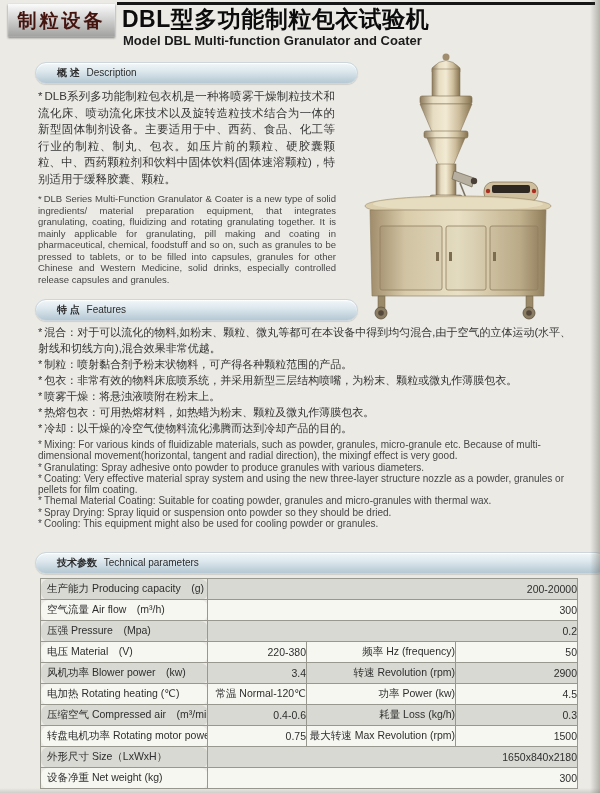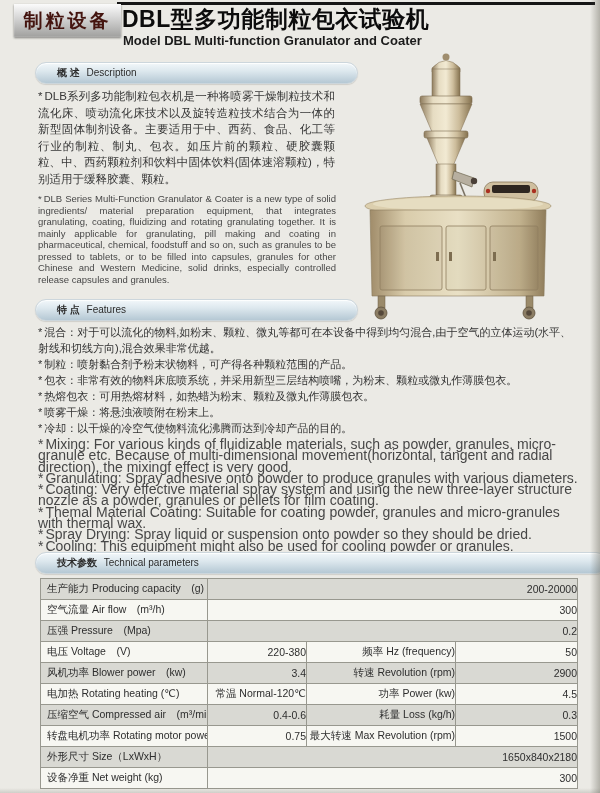--- a/index.html
+++ b/index.html
@@ -23,21 +23,21 @@
     position:absolute;left:0;bottom:0;width:100%;height:5px;
     background:linear-gradient(180deg,rgba(0,0,0,0) 0%,rgba(86,84,72,0.18) 100%);
     pointer-events:none;
   }
   
   .topline{
     position:absolute;left:117px;top:2px;width:478px;height:3px;
     background:#161616;
   }
   .category-badge{
-    position:absolute;left:14px;top:4px;width:107px;height:33px;
+    position:absolute;left:8px;top:4px;width:107px;height:33px;
     background:linear-gradient(180deg,#fbfbfb 0%,#d9d9d9 38%,#a0a09e 100%);
     box-shadow:0 1px 2px rgba(0,0,0,.45), inset 0 0 1px #fff;
     display:flex;align-items:center;justify-content:center;
     font-size:19px;font-weight:bold;letter-spacing:3px;color:#44140f;
   }
   .page-title{
     position:absolute;left:122px;top:4px;margin:0;
     font-size:23px;font-weight:bold;color:#0c0c0c;letter-spacing:0.5px;
   }
   .page-subtitle{
@@ -66,34 +66,34 @@
   .desc-en{
     position:absolute;left:38px;top:193px;width:298px;margin:0;
     font-size:9.5px;line-height:11.5px;color:#474747;text-align:justify;
   }
   
   .features{
     position:absolute;left:38px;top:324px;width:540px;
   }
   .feature-item{margin:0;}
   .feature-zh{font-size:11px;line-height:16px;color:#333;}
-  .feature-en{font-size:14px;line-height:11.3px;color:#474747;}
+  .feature-en{font-size:10px;line-height:11.3px;color:#474747;}
   .features .gap{height:3px;}
   .bullet{margin-right:2px;}
   
   .tech-table{
     position:absolute;left:40px;top:578px;width:537px;
     border-collapse:collapse;table-layout:fixed;
   }
   .tech-table td{
     border:1px solid #98988f;height:20px;
     font-size:10.5px;color:#2e2e2e;padding:0;
     overflow:hidden;white-space:nowrap;
   }
-  .tech-table td.lbl{text-align:left;padding-left:6px;}
+  .tech-table td.lbl{text-align:left;padding-left:6px;border-radius:8px;}
   .tech-table td.val,.tech-table td.lbl2{text-align:right;}
   .tech-table tr.shaded td{background:#d9d9d3;}
   .tech-table tr.plain td{background:#f7f7f2;}
   
   .machine{
     position:absolute;left:348px;top:50px;width:234px;height:274px;
   }
 </style>
 </head>
 <body>
@@ -174,22 +174,22 @@
   </div>
 
   <div class="section-pill" id="feat-pill">
     <span class="zh">特 点</span>
     <span class="en">Features</span>
   </div>
   <div class="features">
     <p class="feature-item feature-zh"><span class="bullet">*</span><span>混合：对于可以流化的物料,如粉末、颗粒、微丸等都可在本设备中得到均匀混合,由于空气的立体运动(水平、射线和切线方向),混合效果非常优越。</span></p>
     <p class="feature-item feature-zh"><span class="bullet">*</span><span>制粒：喷射黏合剂予粉末状物料，可产得各种颗粒范围的产品。</span></p>
     <p class="feature-item feature-zh"><span class="bullet">*</span><span>包衣：非常有效的物料床底喷系统，并采用新型三层结构喷嘴，为粉末、颗粒或微丸作薄膜包衣。</span></p>
+    <p class="feature-item feature-zh"><span class="bullet">*</span><span>喷雾干燥：将悬浊液喷附在粉末上。</span></p>
     <p class="feature-item feature-zh"><span class="bullet">*</span><span>热熔包衣：可用热熔材料，如热蜡为粉末、颗粒及微丸作薄膜包衣。</span></p>
-    <p class="feature-item feature-zh"><span class="bullet">*</span><span>喷雾干燥：将悬浊液喷附在粉末上。</span></p>
     <p class="feature-item feature-zh"><span class="bullet">*</span><span>冷却：以干燥的冷空气使物料流化沸腾而达到冷却产品的目的。</span></p>
     <div class="gap"></div>
     <p class="feature-item feature-en"><span class="bullet">*</span><span>Mixing: For various kinds of fluidizable materials, such as powder, granules, micro-granule etc. Because of multi-dimensional movement(horizontal, tangent and radial direction), the mixingf effect is very good.</span></p>
     <p class="feature-item feature-en"><span class="bullet">*</span><span>Granulating: Spray adhesive onto powder to produce granules with various diameters.</span></p>
     <p class="feature-item feature-en"><span class="bullet">*</span><span>Coating: Very effective material spray system and using the new three-layer structure  nozzle as a powder, granules or pellets for film coating.</span></p>
     <p class="feature-item feature-en"><span class="bullet">*</span><span>Themal Material Coating: Suitable for coating powder, granules and micro-granules with thermal wax.</span></p>
     <p class="feature-item feature-en"><span class="bullet">*</span><span>Spray Drying: Spray liquid or suspension onto powder so they should be dried.</span></p>
     <p class="feature-item feature-en"><span class="bullet">*</span><span>Cooling: This equipment might also be used for cooling powder or granules.</span></p>
   </div>
 
@@ -212,21 +212,21 @@
     </tr>
     <tr class="plain">
       <td class="lbl">空气流量 Air flow　(m³/h)</td>
       <td class="val" colspan="3">300</td>
     </tr>
     <tr class="shaded">
       <td class="lbl">压强 Pressure　(Mpa)</td>
       <td class="val" colspan="3">0.2</td>
     </tr>
     <tr class="plain">
-      <td class="lbl">电压 Voltage　(V)</td>
+      <td class="lbl">电压 Material　(V)</td>
       <td class="val">220-380</td>
       <td class="lbl2">频率 Hz (frequency)</td>
       <td class="val">50</td>
     </tr>
     <tr class="shaded">
       <td class="lbl">风机功率 Blower power　(kw)</td>
       <td class="val">3.4</td>
       <td class="lbl2">转速 Revolution (rpm)</td>
       <td class="val">2900</td>
     </tr>

